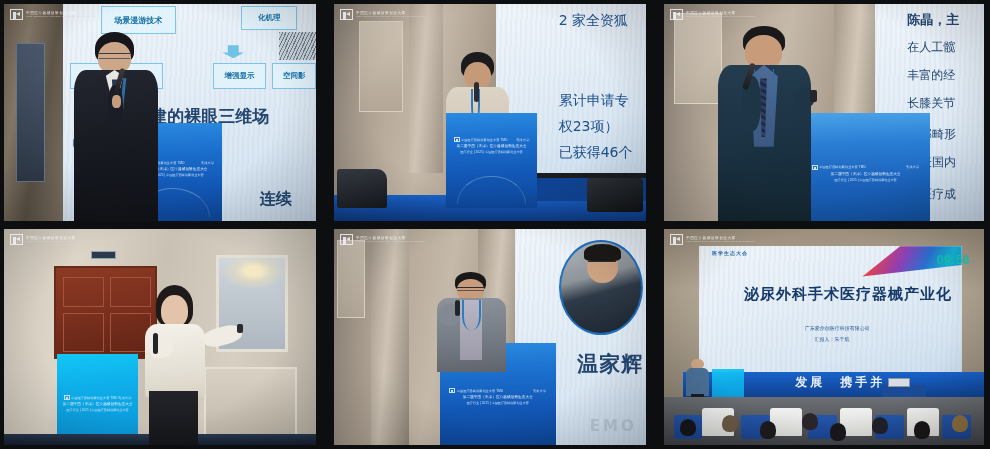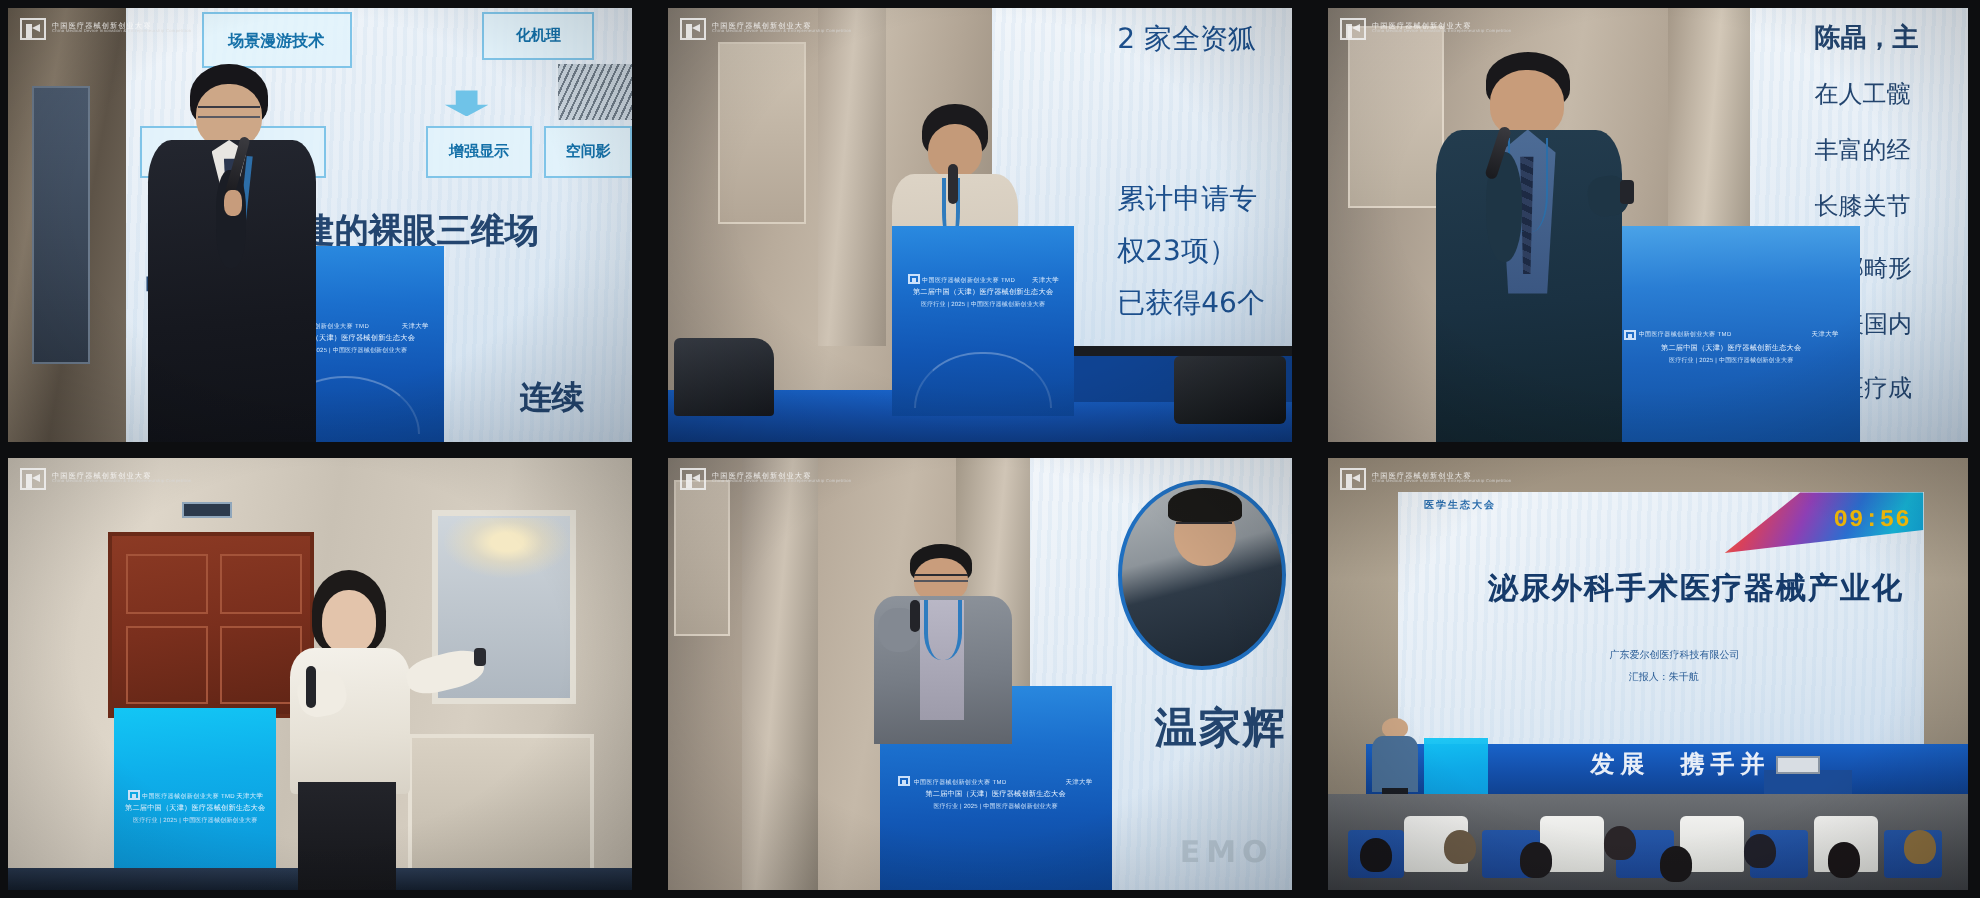--- a/index.html
+++ b/index.html
@@ -147,25 +147,26 @@
     border-bottom: 2.8px solid transparent;
     border-right: 4.4px solid #f6f6f6;
   }
   .wm-text { display: flex; flex-direction: column; line-height: 1.15; }
   .wm-cn { font-size: 3.6px; color: #fafafa; letter-spacing: .55px; white-space: nowrap; }
   .wm-en { font-size: 2.1px; color: #d8d8d8; letter-spacing: .15px; white-space: nowrap; }
 
   
   .timer {
     position: absolute;
-    font-family: Liberation Mono, monospace;
+    font-family: Liberation Sans, sans-serif;
     font-weight: 700;
-    color: #eab308;
+    color: #14b8a6;
     letter-spacing: .5px;
     z-index: 20;
+    margin-left: 20px;
   }
 
   
   .chair {
     position: absolute;
     background: linear-gradient(180deg, #f0f0ee 0%, #d9dad6 100%);
     border-radius: 3px 3px 1px 1px;
   }
   .chair-back {
     position: absolute;

